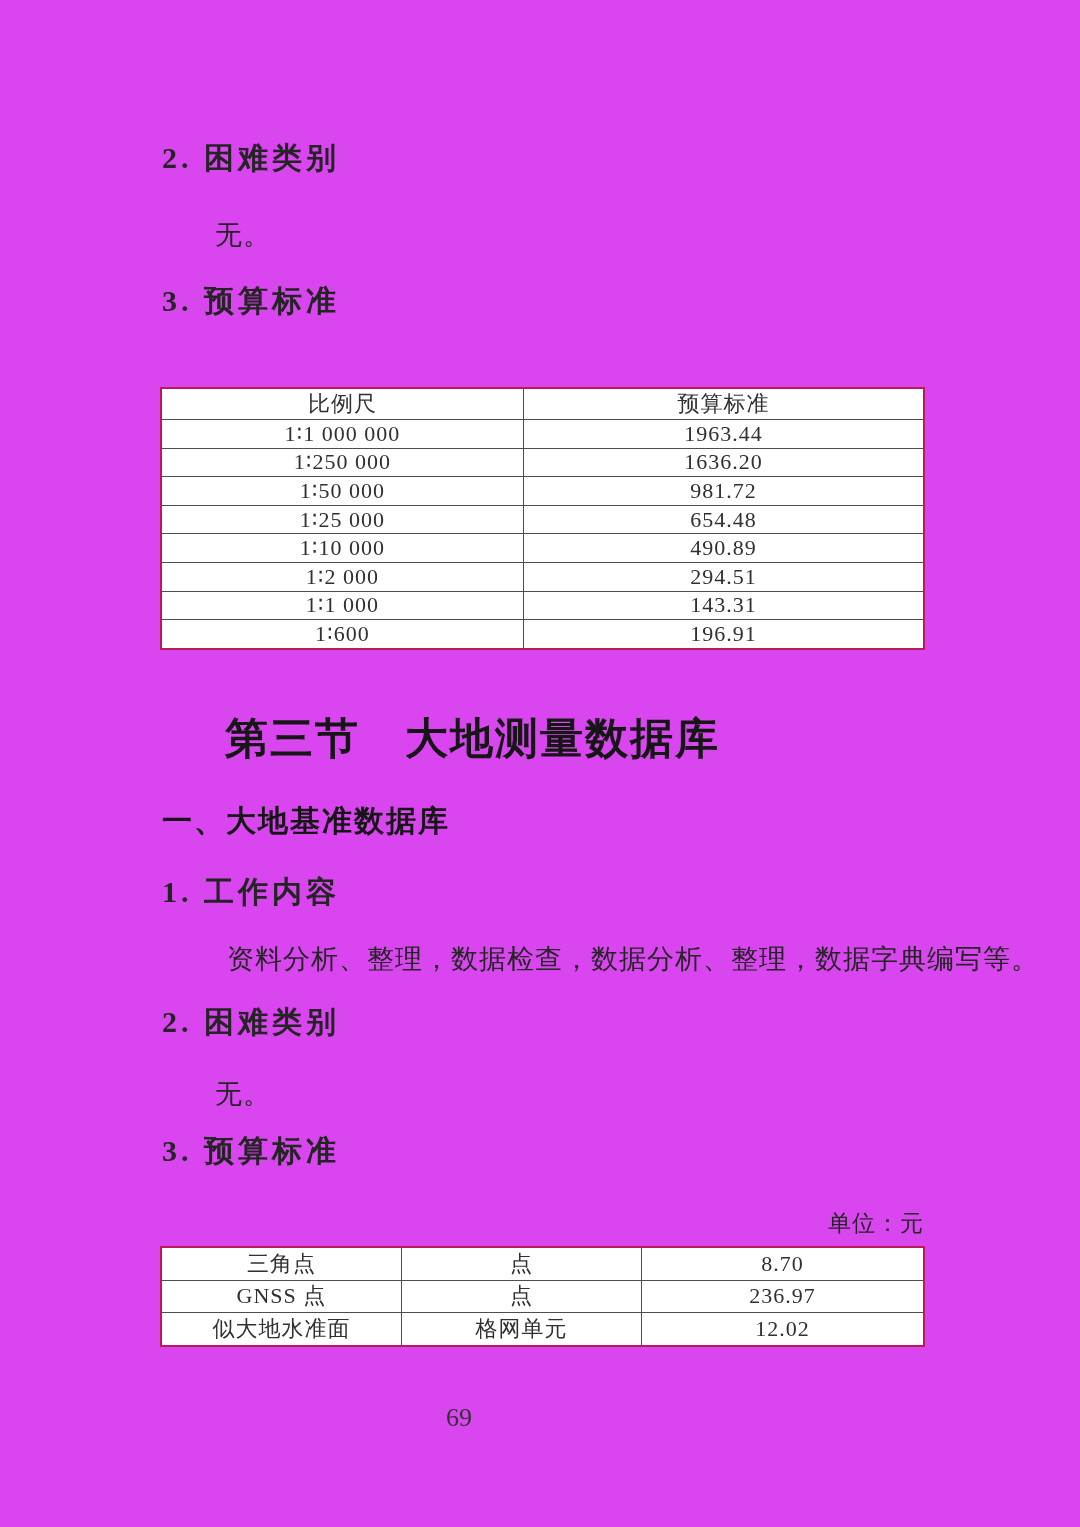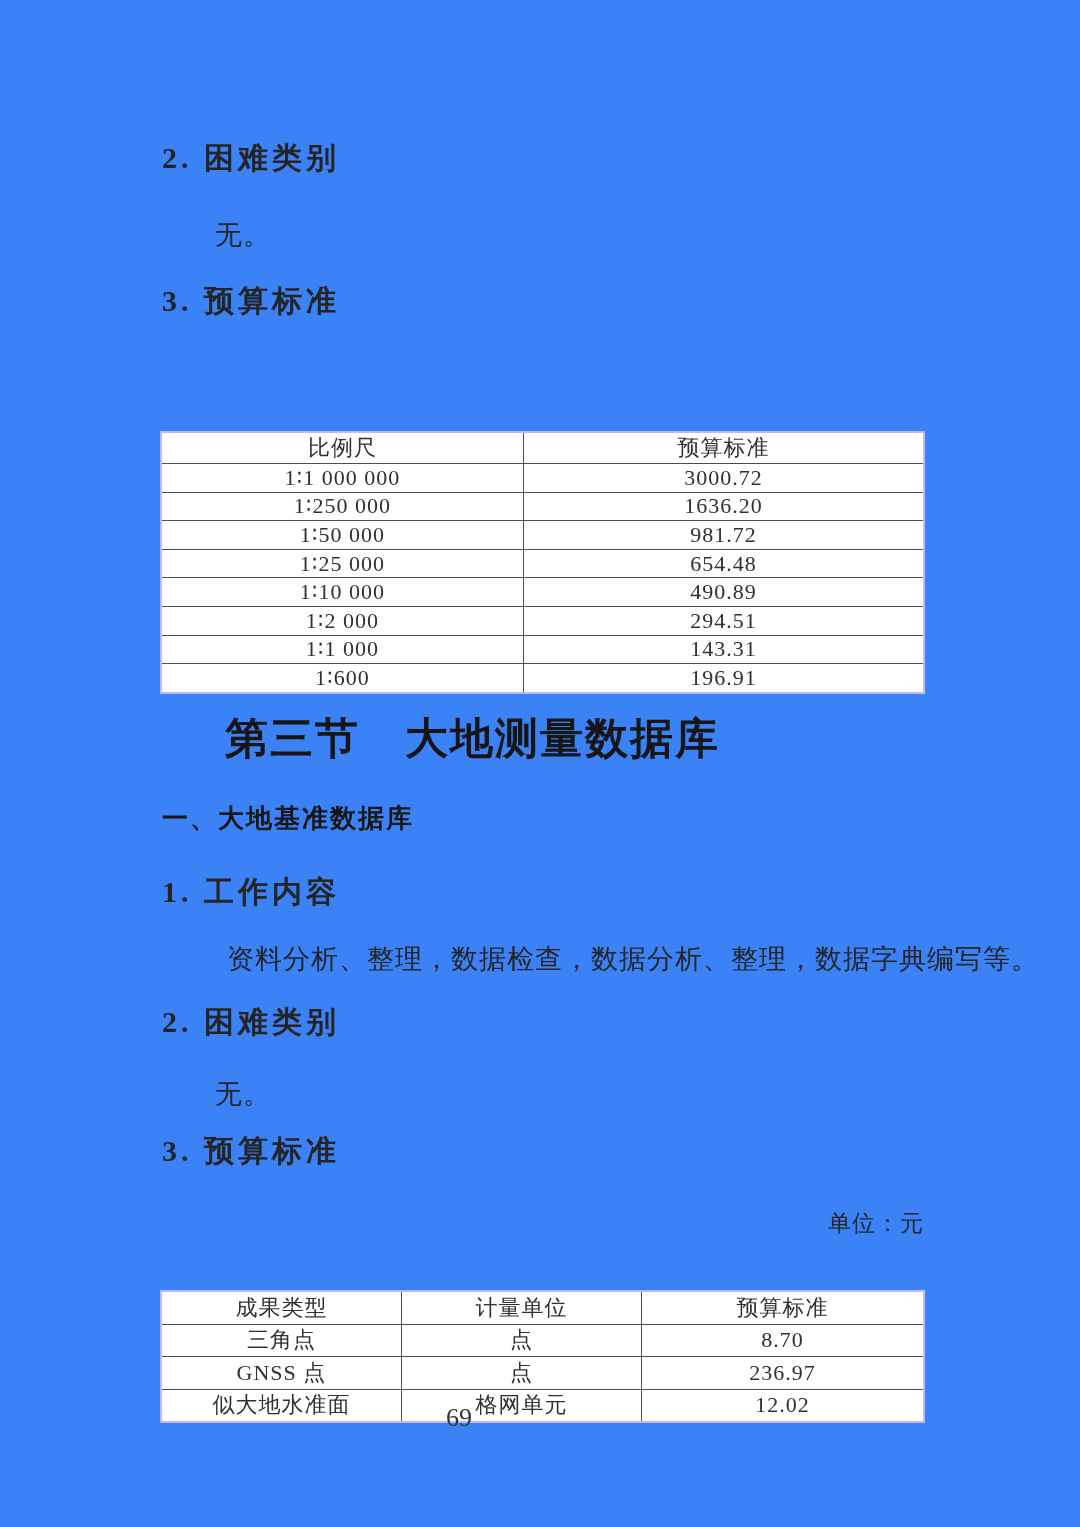--- a/index.html
+++ b/index.html
@@ -5,21 +5,21 @@
   html, body {
     margin: 0;
     padding: 0;
     background: #e8e8e8;
   }
   .page {
     position: relative;
     width: 1080px;
     height: 1527px;
     margin: 0 auto;
-    background: #3b82f6;
+    background: #d946ef;
     font-family: "Liberation Serif", serif;
     color: #242424;
     overflow: hidden;
   }
   .abs { position: absolute; }
 
   
   .h-num {
     left: 162px;
     font-weight: bold;
@@ -43,21 +43,21 @@
     font-weight: bold;
     font-size: 43px;
     letter-spacing: 2px;
     color: #161616;
   }
   
   .subsection-title {
     left: 162px;
     font-family: "Liberation Sans", sans-serif;
     font-weight: bold;
-    font-size: 26px;
+    font-size: 30px;
     letter-spacing: 2px;
     color: #161616;
     white-space: nowrap;
   }
   
   .unit-label {
     left: 162px;
     width: 762px;
     text-align: right;
     font-size: 23px;
@@ -76,21 +76,21 @@
   table.doc-table td {
     border: 1.4px solid #4d4d4d;
     text-align: center;
     vertical-align: middle;
     font-size: 22px;
     font-weight: normal;
     letter-spacing: 1px;
     color: #303030;
     padding: 0;
   }
-  table.doc-table { border: 2px solid #c4b5fd; margin-top: 44px; }
+  table.doc-table { border: 2px solid #be185d; }
   table.t1 th, table.t1 td { height: 27.6px; }
   table.t2 th, table.t2 td { height: 31.5px; }
 
   .page-number {
     left: 0;
     width: 918px;
     text-align: center;
     font-size: 26px;
     color: #333333;
   }
@@ -112,21 +112,21 @@
         <col style="width:47.5%">
         <col style="width:52.5%">
       </colgroup>
     <tbody>
         <tr>
       <th>比例尺</th>
       <th>预算标准</th>
     </tr>
     <tr>
       <td>1∶1 000 000</td>
-      <td>3000.72</td>
+      <td>1963.44</td>
     </tr>
     <tr>
       <td>1∶250 000</td>
       <td>1636.20</td>
     </tr>
     <tr>
       <td>1∶50 000</td>
       <td>981.72</td>
     </tr>
     <tr>
@@ -168,25 +168,20 @@
 
   <div class="abs unit-label" style="top:1208px">单位：元</div>
 
   <table class="doc-table t2" style="top:1246px">
     <colgroup>
         <col style="width:31.5%">
         <col style="width:31.5%">
         <col style="width:37%">
       </colgroup>
     <tbody>
-        <tr>
-      <th>成果类型</th>
-      <th>计量单位</th>
-      <th>预算标准</th>
-    </tr>
     <tr>
       <td>三角点</td>
       <td>点</td>
       <td>8.70</td>
     </tr>
     <tr>
       <td>GNSS 点</td>
       <td>点</td>
       <td>236.97</td>
     </tr>

